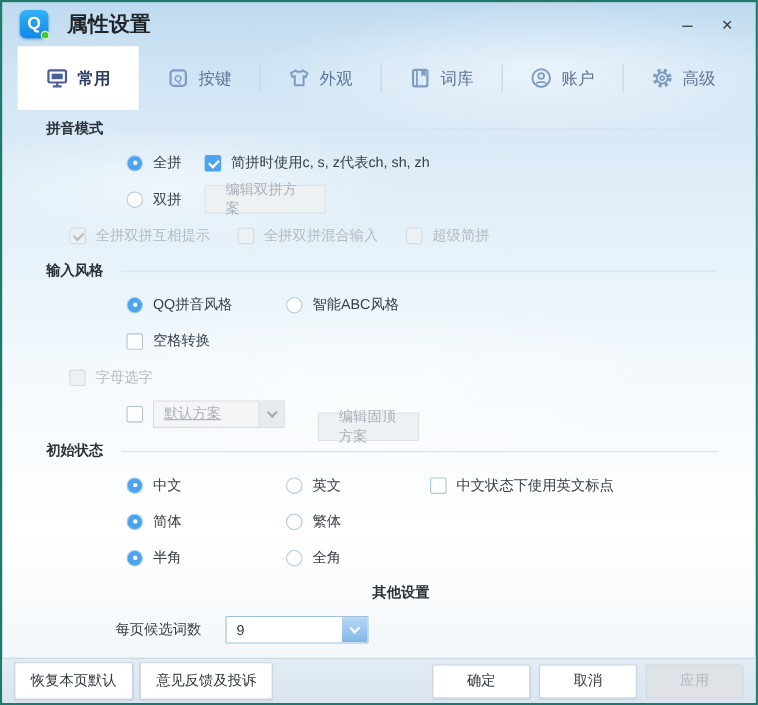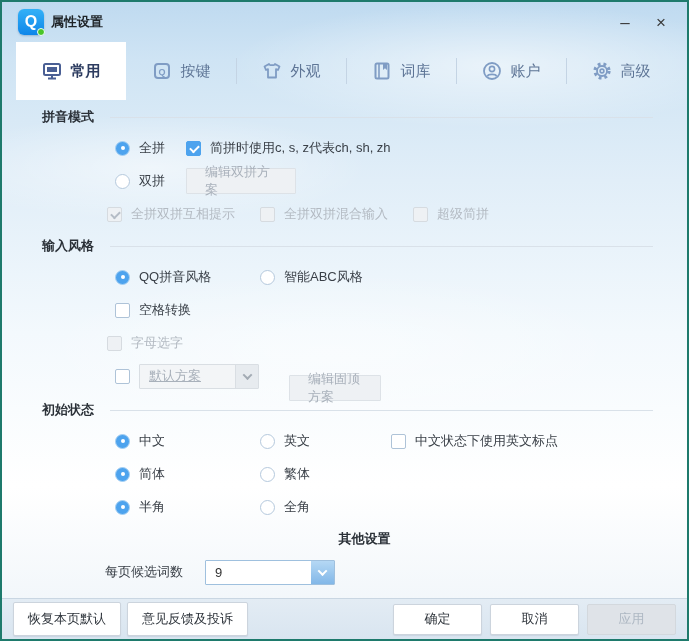--- a/index.html
+++ b/index.html
@@ -23,21 +23,21 @@
     width:26px;height:26px;border-radius:6px;position:relative;
     background:linear-gradient(180deg,#33b1f7,#0e86e9);
     display:flex;align-items:center;justify-content:center;
     color:#fff;font-weight:bold;font-size:16px;line-height:1;
     box-shadow:0 1px 2px rgba(0,60,120,.25);
   }
   .logo .dot{
     position:absolute;right:-1px;bottom:-1px;width:8px;height:8px;border-radius:50%;
     background:#49c628;border:1px solid #f2fbff;
   }
-  .title-text{margin-left:7px;font-size:13px;font-weight:bold;color:#1f2428;}
+  .title-text{margin-left:17px;font-size:19px;font-weight:bold;color:#1f2428;}
   .win-btns{margin-left:auto;display:flex;align-items:center;gap:16px;}
   .win-btn{width:20px;height:20px;display:flex;align-items:center;justify-content:center;
     font-size:17px;color:#3a3a3a;cursor:default;line-height:1;}
   
   .tabbar{height:58px;display:flex;align-items:stretch;padding-left:14px;}
   .tab{
     position:relative;width:110px;display:flex;align-items:center;justify-content:center;
     gap:9px;font-size:15px;color:#5e7596;
   }
   .tab:not(:first-child)::before{
@@ -47,21 +47,21 @@
   .tab.active{background:#fff;color:#2d3c60;font-weight:bold;}
   .tab.active .ticon{color:#4a5f94;}
   .tab.active::before, .tab.active + .tab::before{display:none;}
   svg.ic{display:block;}
   
   .content{font-size:13px;}
   .sec-h{display:flex;align-items:center;height:18px;margin:8px 0 0 40px;}
   .sec-h .t{font-weight:bold;color:#2b3138;font-size:13px;white-space:nowrap;}
   .sec-h .hline{flex:1;height:1px;background:#d9e1e9;margin:0 34px 0 16px;}
   .row{display:flex;align-items:center;height:22px;margin:11px 0 0 113px;}
-  .row.indent{margin-left:105px;}
+  .row.indent{margin-left:61px;}
   .lbl{color:#3a4048;}
   .lbl.dis{color:#b3bac2;}
   
   .radio{width:15px;height:15px;border-radius:50%;background:#fff;border:1px solid #b5c9dd;
     margin-right:9px;flex:none;position:relative;}
   .radio.checked{background:#4da3ee;border-color:#a6d0f3;}
   .radio.checked::after{content:'';position:absolute;left:4.5px;top:4.5px;width:4px;height:4px;
     border-radius:50%;background:#fff;}
   
   .cb{width:15px;height:15px;border-radius:2px;background:#fff;border:1px solid #aec3d8;

